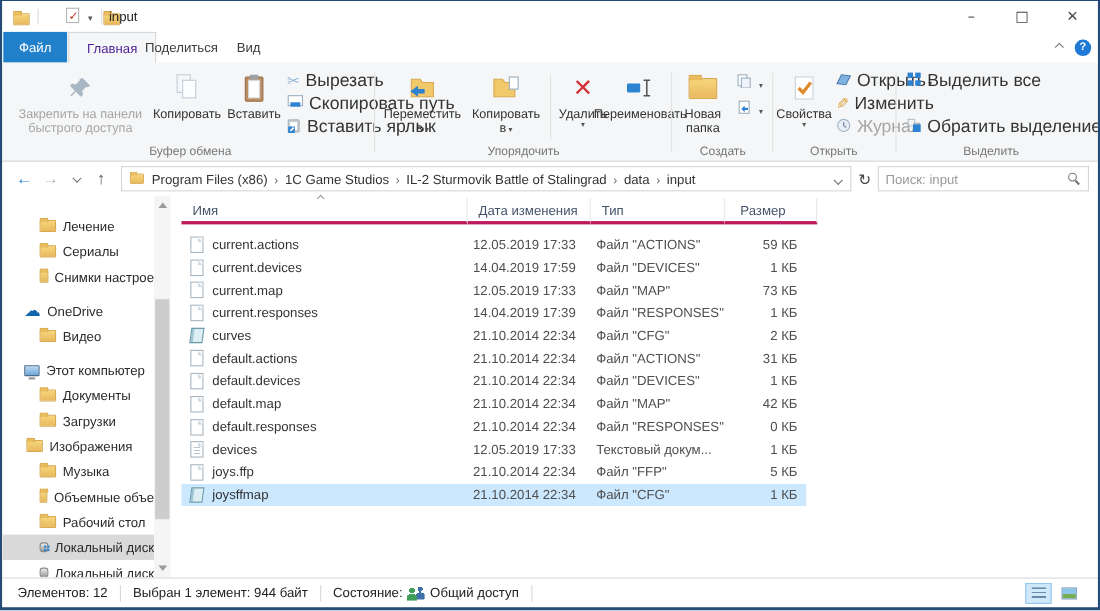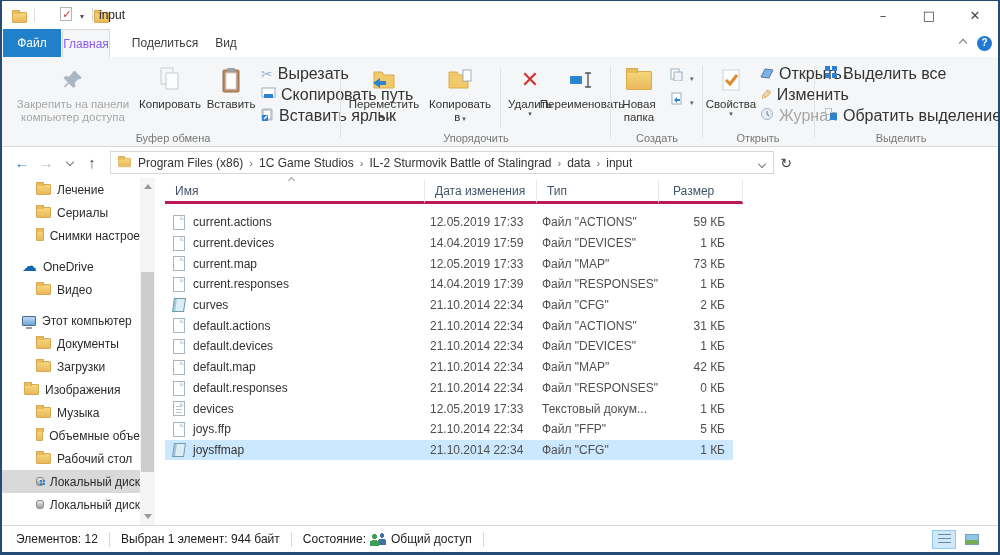--- a/index.html
+++ b/index.html
@@ -32,21 +32,21 @@
   .pagecfg { display:inline-block; width:12px; height:14px; background:#dceef4; border:1px solid #6f9cab;
     transform:skewX(-8deg); box-shadow:inset 2px 0 0 #9fc6d4; }
 
   .qat-check { display:inline-block; width:12px; height:14px; background:#fff; border:1px solid #b5b5b5; position:relative; }
   .qat-check::after { content:"\2713"; position:absolute; left:1px; top:0px; color:#c0392b; font-size:11px; font-weight:bold; }
 
   
   #tabrow { position:absolute; left:0; right:0; top:28px; height:28px; background:#fff; }
   .tab { position:absolute; top:0; height:28px; display:flex; align-items:center; justify-content:center; color:#3c3c3c; }
   #tab-file { left:1px; width:58px; background:#2180ca; color:#fff; }
-  #tab-home { left:60px; width:48px; background:#f5f6f7; border:1px solid #d8d8d8; border-bottom:none; color:#8b5cf6; }
+  #tab-home { left:60px; width:80px; background:#f5f6f7; border:1px solid #d8d8d8; border-bottom:none; color:#4c1d95; }
   #tab-share { left:126px; width:74px; }
   #tab-view { left:202px; width:44px; }
   .chev { display:inline-block; width:6px; height:6px; border-right:1.6px solid #777; border-bottom:1.6px solid #777; }
   .chev.down { transform:rotate(45deg); }
   .chev.up { transform:rotate(-135deg); }
   #help-btn { position:absolute; right:6px; top:7px; width:15px; height:15px; border-radius:50%; background:#1e7ad4; }
   #help-btn::before { content:"?"; position:absolute; left:0; right:0; top:1px; text-align:center; color:#fff; font-size:10px; font-weight:bold; }
   #ribbon-collapse { position:absolute; right:32px; top:11px; }
 
   
@@ -158,21 +158,21 @@
   <div id="ribbon">
 
     <div class="abs" style="left:4px;top:0;width:334px;height:89px">
       <div class="lbtn gray" style="left:6px;width:122px">
         <span class="ic">
           <svg width="22" height="22" viewBox="0 0 22 22">
                 <path fill="#a9b7c4" d="M13 2l7 7-2.5 1.5-.8-.8-4 4 .8 3.3-2 2-4.5-4.5L3 18.5l-1-1 4-4L1.5 9l2-2 3.3.8 4-4-.8-.8z"></path>
               </svg>
         </span>
         <span>Закрепить на панели</span>
-        <span>компьютер доступа</span>
+        <span>быстрого доступа</span>
       </div>
       <div class="lbtn" style="left:130px;width:68px">
         <span class="ic">
           <svg width="24" height="26" viewBox="0 0 24 26">
                 <rect x="3" y="1" width="12" height="16" fill="#f4f7f9" stroke="#c3ced7"></rect>
                 <rect x="8" y="6" width="12" height="16" fill="#fbfdfe" stroke="#c3ced7"></rect>
               </svg>
         </span>
         <span>Копировать</span>
       </div>
@@ -351,25 +351,29 @@
     <span class="navg" style="left:58px">
           <span class="chev down"></span>
         </span>
     <span class="navg glyph-up" style="left:80px"></span>
     <div id="breadcrumb">
       <span class="folder" style="transform:scale(.85);margin-right:4px"></span>
       <span id="crumbs"><span class="crumb">Program Files (x86)</span><span class="crumb-sep">›</span><span class="crumb">1C Game Studios</span><span class="crumb-sep">›</span><span class="crumb">IL-2 Sturmovik Battle of Stalingrad</span><span class="crumb-sep">›</span><span class="crumb">data</span><span class="crumb-sep">›</span><span class="crumb">input</span></span>
       <span id="bc-chev" class="chev down"></span>
     </div>
     <span id="refresh-btn" class="navg glyph-refresh"></span>
+    <div id="searchbox">
+      <input type="text" placeholder="Поиск: input" style="">
+      <span class="mag"></span>
+    </div>
   </div>
 
   <div id="main">
     <div id="sidebar">
-          <div class="side-item" style="padding-left: 34px; margin-top: 0;">
+          <div class="side-item" style="padding-left: 34px; margin-top: 16px;">
             <span class="folder"></span>
             <span>Лечение</span>
           </div>
           <div class="side-item" style="padding-left: 34px;">
             <span class="folder"></span>
             <span>Сериалы</span>
           </div>
           <div class="side-item" style="padding-left: 34px;">
             <span class="folder"></span>
             <span>Снимки настрое</span>

